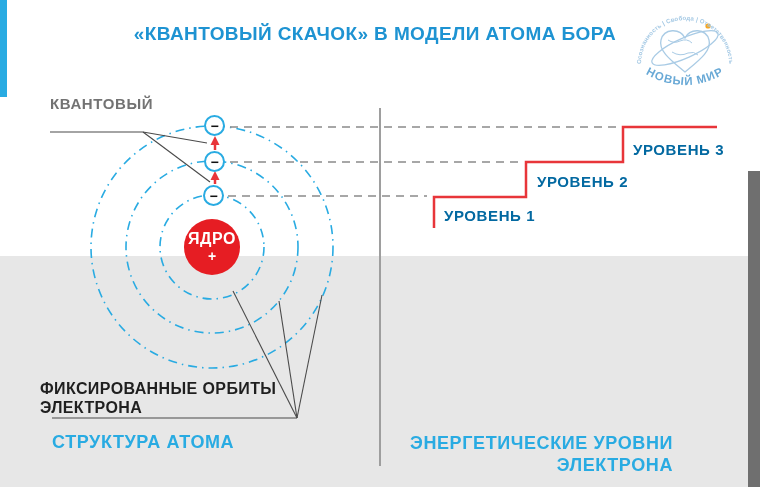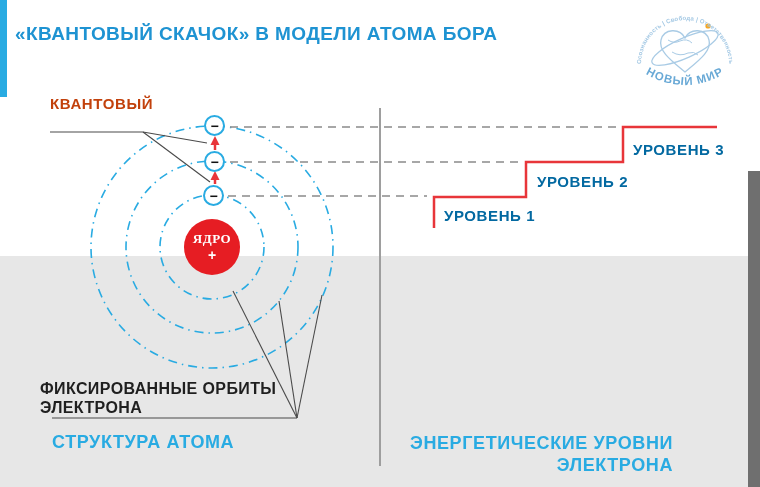--- a/index.html
+++ b/index.html
@@ -3,32 +3,32 @@
 <meta charset="utf-8">
 <style>
   html,body{margin:0;padding:0;background:#fff;}
   .canvas{position:relative;width:760px;height:487px;overflow:hidden;background:#ffffff;
           font-family:"Liberation Sans","DejaVu Sans",sans-serif;}
   .abs{position:absolute;}
   .gray-band{left:0;top:256px;width:760px;height:231px;background:#e7e7e7;}
   .top-accent{left:0;top:0;width:7px;height:97px;background:#29abe2;}
   .side-bar{left:748px;top:171px;width:12px;height:316px;background:#6f6f6f;}
   .layer-svg{left:0;top:0;pointer-events:none;}
-  .title{left:15px;top:23px;width:720px;text-align:left;font-size:19px;font-weight:bold;
+  .title{left:15px;top:23px;width:720px;text-align:center;font-size:19px;font-weight:bold;
          color:#1e93d2;letter-spacing:0.4px;}
-  .ql-label{left:50px;top:95px;font-size:15px;font-weight:bold;color:#c2410c;
+  .ql-label{left:50px;top:95px;font-size:15px;font-weight:bold;color:#737373;
             line-height:18px;letter-spacing:0.6px;}
   .electron{width:17px;height:17px;border:2.5px solid #29abe2;border-radius:50%;
             background:#ffffff;display:flex;align-items:center;justify-content:center;
             color:#111;font-weight:900;font-size:14px;line-height:1;}
   .e1{left:204px;top:115px;} .e2{left:204px;top:151px;} .e3{left:203px;top:185px;}
   .nucleus{left:184px;top:219px;width:56px;height:56px;border-radius:50%;background:#e61d23;
            display:flex;flex-direction:column;align-items:center;justify-content:center;
            color:#fff;font-weight:bold;}
-  .nucleus .nl{font-size:13px;letter-spacing:0.5px;font-family:Liberation Serif, serif;}
+  .nucleus .nl{font-size:16px;letter-spacing:0.5px;}
   .nucleus .nc{font-size:14px;margin-top:0px;}
   .level-label{font-size:15px;font-weight:bold;color:#0369a1;letter-spacing:0.6px;}
   .lv1{left:444px;top:207px;} .lv2{left:537px;top:173px;} .lv3{left:633px;top:141px;}
   .fixed-label{left:40px;top:379px;font-size:16px;font-weight:bold;color:#1f1f1f;
                line-height:19px;letter-spacing:0.4px;}
   .section-title{font-size:18px;font-weight:bold;color:#29abe2;letter-spacing:0.6px;line-height:22px;}
   .st-left{left:52px;top:431px;}
   .st-right{left:410px;top:432px;text-align:right;}
 </style>
 </head>

